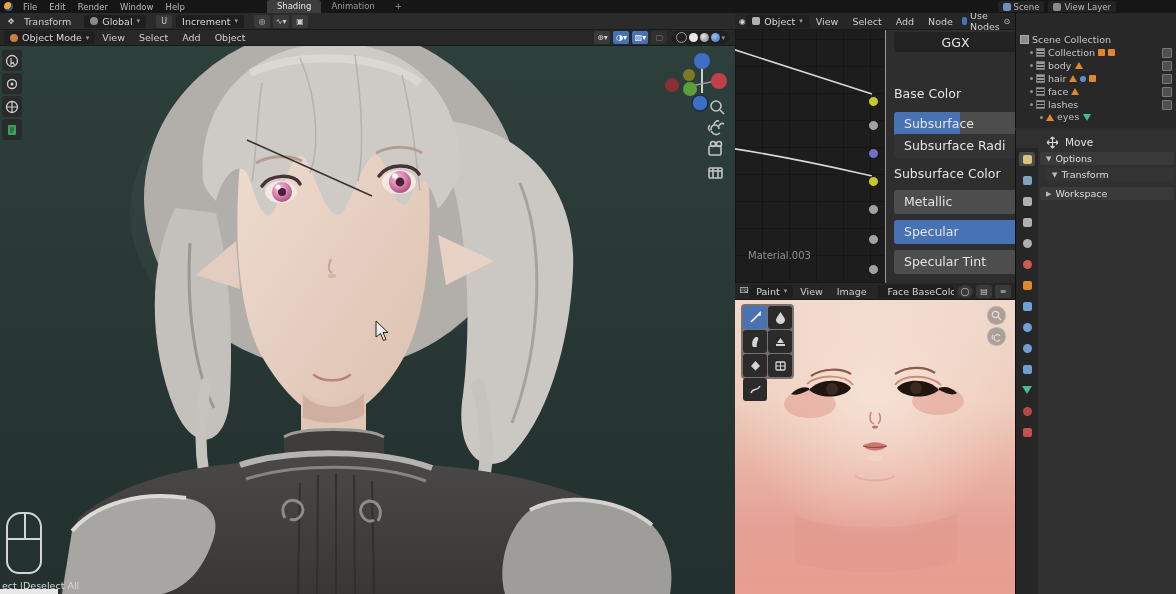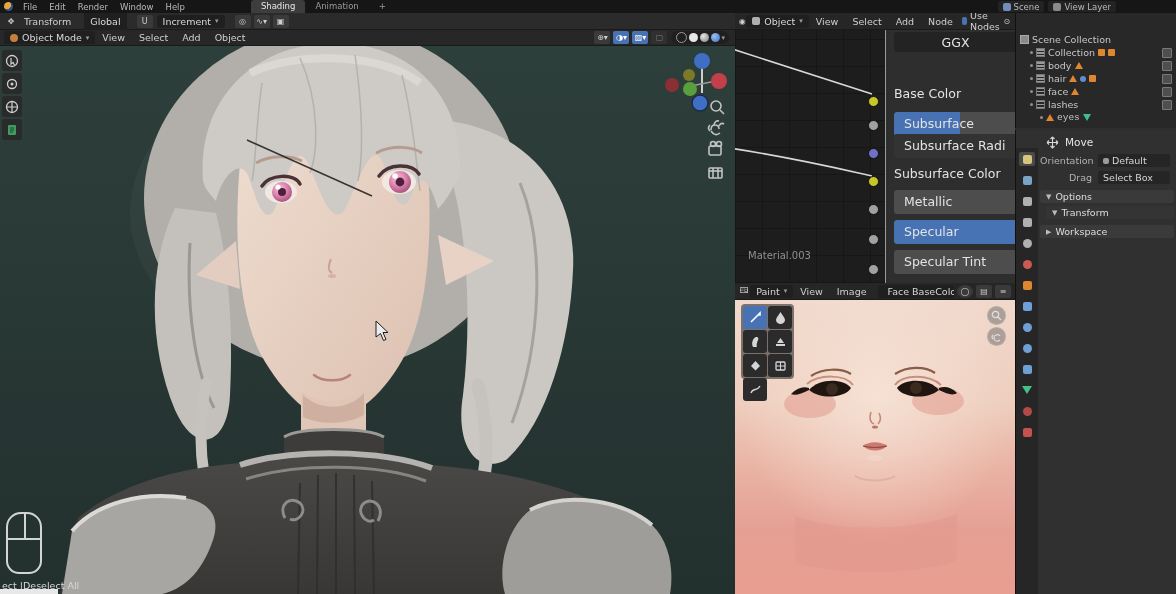--- a/index.html
+++ b/index.html
@@ -211,21 +211,21 @@
     </g>
 
     <g transform="translate(376,308)">
       <polygon points="0,0 0,16 4.5,12.5 7.5,19.5 10,18.5 7,11.5 12,11.5" fill="#ececec" stroke="#1c1c1c" stroke-width="1"></polygon>
     </g>
   </svg>
 
   <div id="vp-tools" class="abs hbar">
     <span class="icbtn" style="background:none;">✥</span>
     <span style="padding:0 5px;">Transform</span>
-    <span class="drop" style="margin-left:8px;flex-direction:column;">
+    <span class="drop" style="margin-left:8px;">
       <span class="mini-ic" style="background:#8a8a8a;border-radius:50%;"></span>
       <span>Global</span>
         <span class="car">▾</span>
     </span>
     <span class="icbtn" style="margin-left:10px;">U</span>
     <span class="drop" style="margin-left:4px;">
       <span>Increment</span>
         <span class="car">▾</span>
     </span>
     <span class="icbtn" style="margin-left:10px;">◎</span>
@@ -575,31 +575,20 @@
           <span class="g sq" style="background: rgb(197, 82, 78);"></span>
         </div>
       </div>
     <div style="position:absolute;left:24px;top:2px;right:2px;">
       <div style="display:flex;align-items:center;gap:6px;height:20px;padding-left:6px;">
         <svg width="13" height="13">
             <path d="M6.5,1 L6.5,12 M1,6.5 L12,6.5 M6.5,1 L4.5,3 M6.5,1 L8.5,3 M1,6.5 L3,4.5 M1,6.5 L3,8.5 M12,6.5 L10,4.5 M12,6.5 L10,8.5 M6.5,12 L4.5,10 M6.5,12 L8.5,10" stroke="#d8d8d8" stroke-width="1.1" fill="none"></path>
           </svg>
         <span style="font-size:10.5px;color:#e3e3e3;">Move</span>
       </div>
-      <div style="display:grid;grid-template-columns:52px 1fr;gap:4px 6px;align-items:center;padding:2px 4px 6px 0;">
-        <span class="prop-label">Orientation</span>
-        <span class="prop-drop">
-            <span class="mini-ic" style="width:6px;height:6px;background:#9a9a9a;"></span>
-            <span>Default</span>
-          </span>
-        <span class="prop-label">Drag</span>
-        <span class="prop-drop">
-            <span>Select Box</span>
-          </span>
-      </div>
       <div class="panel-head">
           <span class="arrow">▼</span>
           <span>Options</span>
         </div>
       <div class="panel-head" style="background:#343434;margin:3px 0 0 6px;">
           <span class="arrow">▼</span>
           <span>Transform</span>
         </div>
       <div class="panel-head" style="margin-top:6px;">
           <span class="arrow">▶</span>
@@ -610,21 +599,21 @@
 
   <div id="topbar" class="abs">
     <span class="blender-logo"></span>
     <span id="tb-menus" style="display:flex;">
         <span class="tb-menu">File</span>
         <span class="tb-menu">Edit</span>
         <span class="tb-menu">Render</span>
         <span class="tb-menu">Window</span>
         <span class="tb-menu">Help</span>
       </span>
-    <span id="tb-tabs" style="display:flex;margin-left:60px;">
+    <span id="tb-tabs" style="display:flex;margin-left:76px;">
         <span class="tb-tab active">Shading</span>
         <span class="tb-tab">Animation</span>
         <span class="tb-tab">+</span>
       </span>
     <span id="tb-right">
       <span class="tb-chip">
           <span class="mini-ic"></span>
           <span>Scene</span>
         </span>
       <span class="tb-chip">

